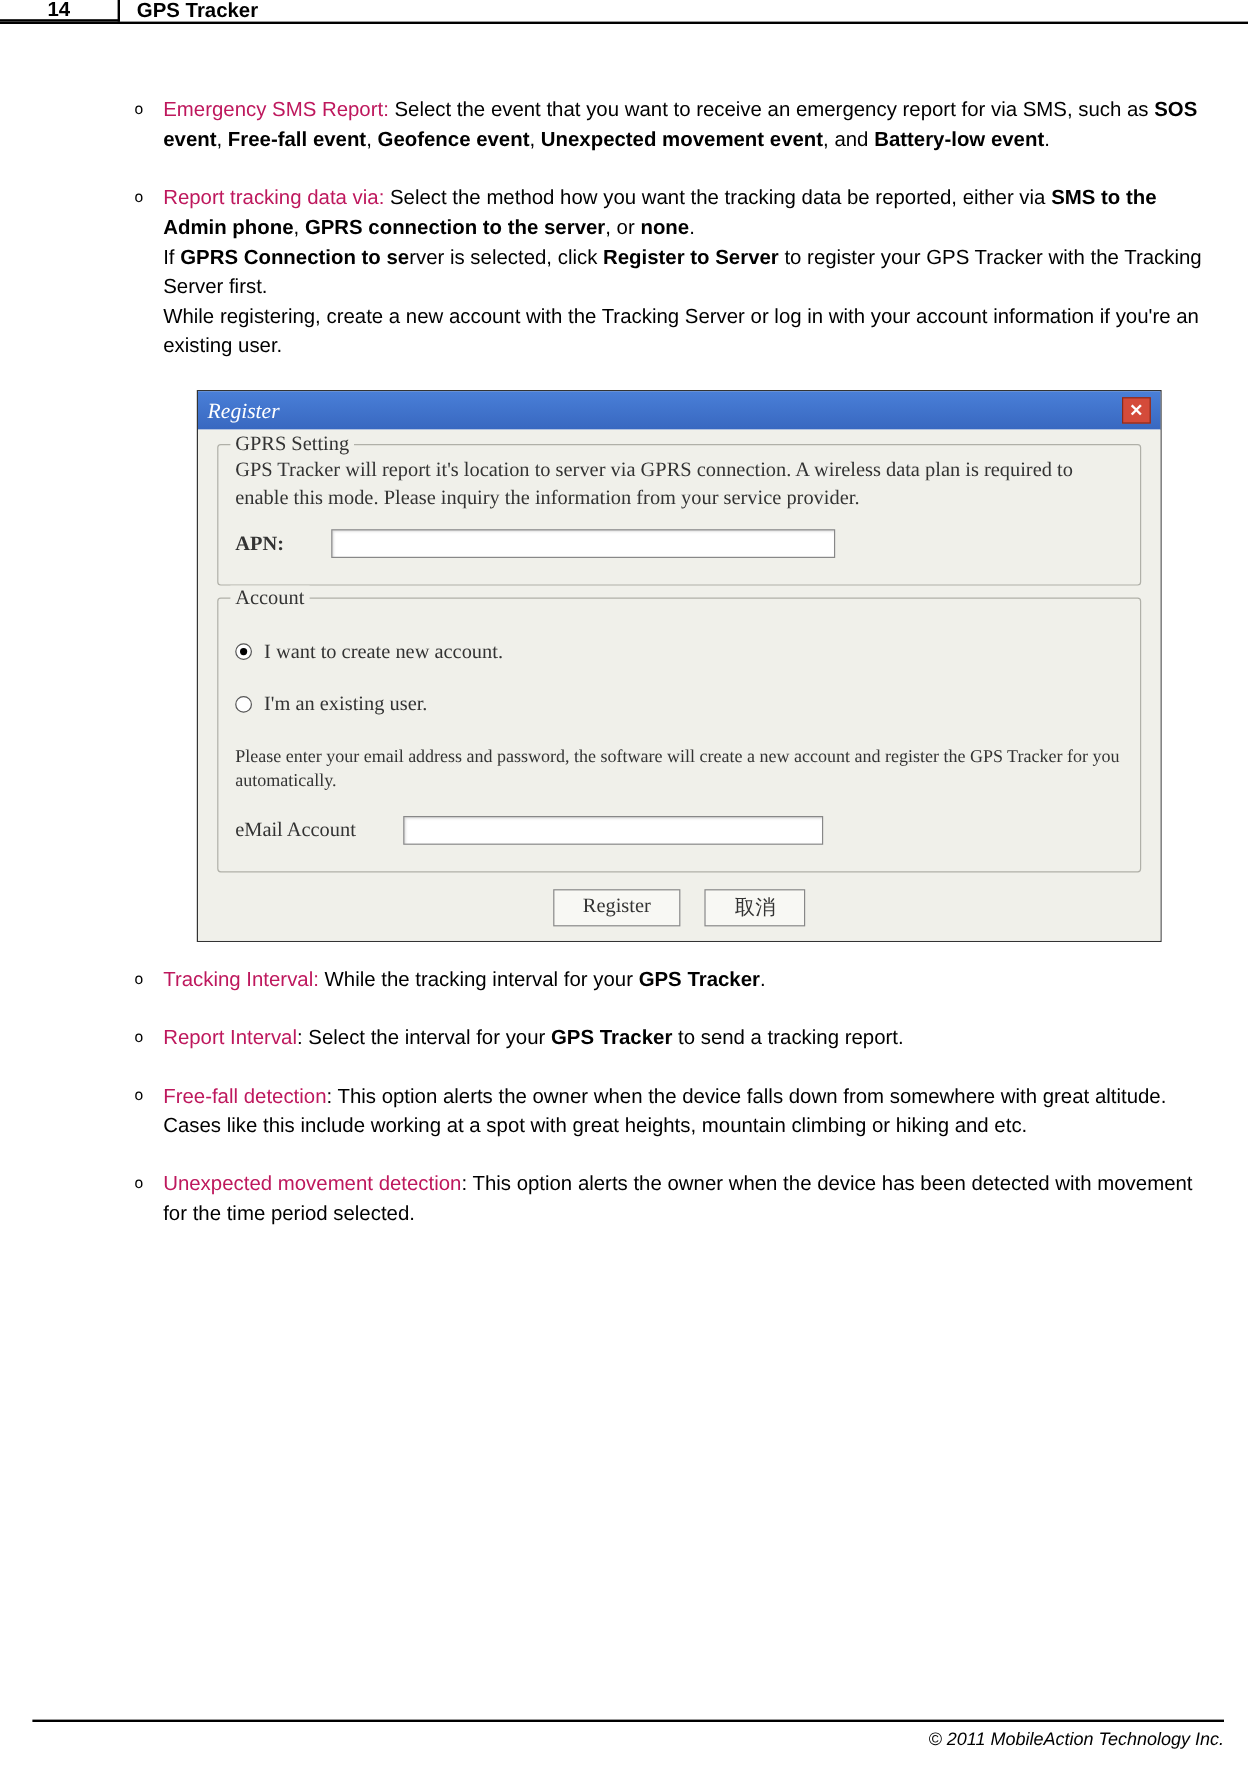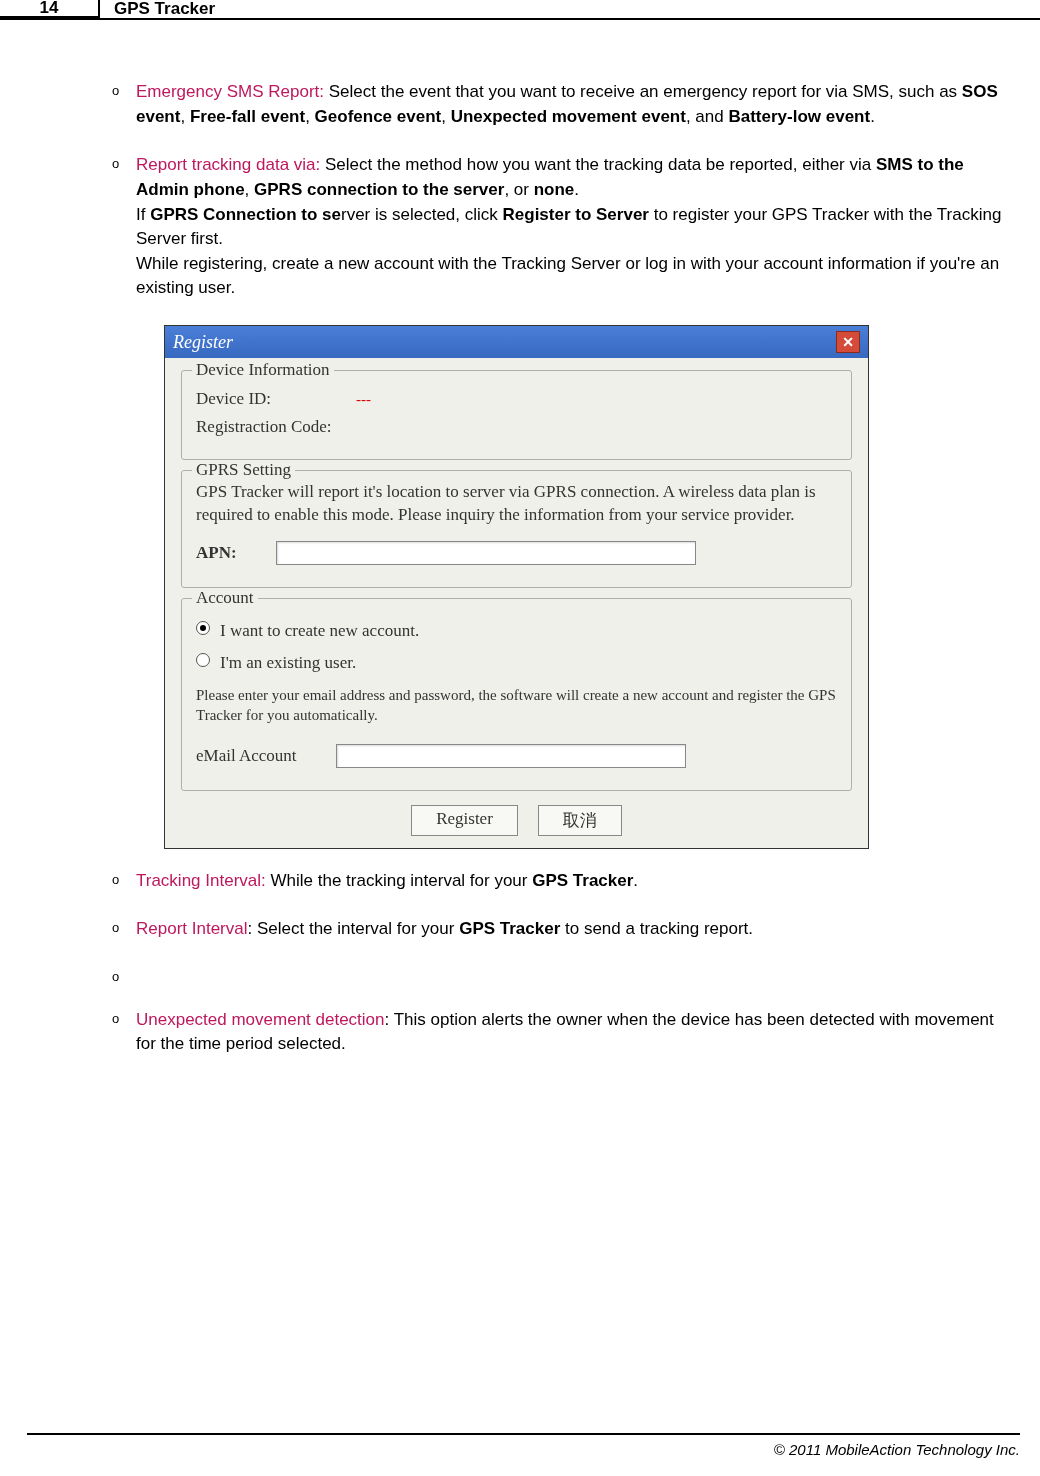--- a/index.html
+++ b/index.html
@@ -59,21 +59,21 @@
       font-size: 17px;
     }
     .red-label {
       color: #be185d;
     }
     .bold {
       font-weight: bold;
     }
     .dialog-image {
       margin: 8px 0 20px 134px;
-      width: 705px;
+      width: 804px;
       border: 1px solid #333;
     }
     .dialog-titlebar {
       background: linear-gradient(to bottom, #4a7fd8, #3868c0);
       color: #fff;
       padding: 5px 8px;
       display: flex;
       justify-content: space-between;
       align-items: center;
       font-family: "Times New Roman", serif;
@@ -136,22 +136,22 @@
     }
     .text-input {
       border: 1px solid #888;
       background: #fff;
       height: 24px;
       width: 350px;
       box-shadow: inset 1px 1px 2px rgba(0,0,0,0.15);
     }
     .radio-row {
       display: flex;
-      align-items: flex-start;
-      margin: 12px 0;
+      align-items: center;
+      margin: 24px 0;
       gap: 10px;
     }
     .radio-btn {
       width: 14px;
       height: 14px;
       border-radius: 50%;
       border: 1px solid #555;
       background: #fff;
       display: flex;
       align-items: center;
@@ -221,30 +221,20 @@
     </div>
   </div>
 
   <div class="dialog-image">
     <div class="dialog-titlebar">
       <span>Register</span>
       <div class="close-btn">✕</div>
     </div>
     <div class="dialog-body">
 
-      <div class="fieldset">
-        <div class="fieldset-legend">Device Information</div>
-        <div class="field-row">
-          <div class="field-label">Device ID:</div>
-          <div class="field-value-red">---</div>
-        </div>
-        <div class="field-row">
-          <div class="field-label">Registraction Code:</div>
-        </div>
-      </div>
 
       <div class="fieldset">
         <div class="fieldset-legend">GPRS Setting</div>
         <div class="gprs-desc">GPS Tracker will report it's location to server via GPRS connection. A wireless data plan is required to enable this mode. Please inquiry the information from your service provider.</div>
         <div class="field-row">
           <div class="field-label" style="min-width:80px;font-weight:bold;">APN:</div>
           <div class="text-input" style="width:420px;"></div>
         </div>
       </div>
 
@@ -282,20 +272,23 @@
 
   <div class="bullet-item">
     <div class="bullet-marker">o</div>
     <div class="bullet-text">
       <span class="red-label">Report Interval</span><span>: Select the interval for your </span><span class="bold">GPS Tracker</span><span> to send a tracking report.</span>
     </div>
   </div>
 
   <div class="bullet-item">
     <div class="bullet-marker">o</div>
+    <div class="bullet-text">
+      <span class="red-label">Free-fall detection</span><span>: This option alerts the owner when the device falls down from somewhere with great altitude. Cases like this include working at a spot with great heights, mountain climbing or hiking and etc.</span>
+    </div>
   </div>
 
   <div class="bullet-item">
     <div class="bullet-marker">o</div>
     <div class="bullet-text">
       <span class="red-label">Unexpected movement detection</span><span>: This option alerts the owner when the device has been detected with movement for the time period selected.</span>
     </div>
   </div>
 
 </div>

